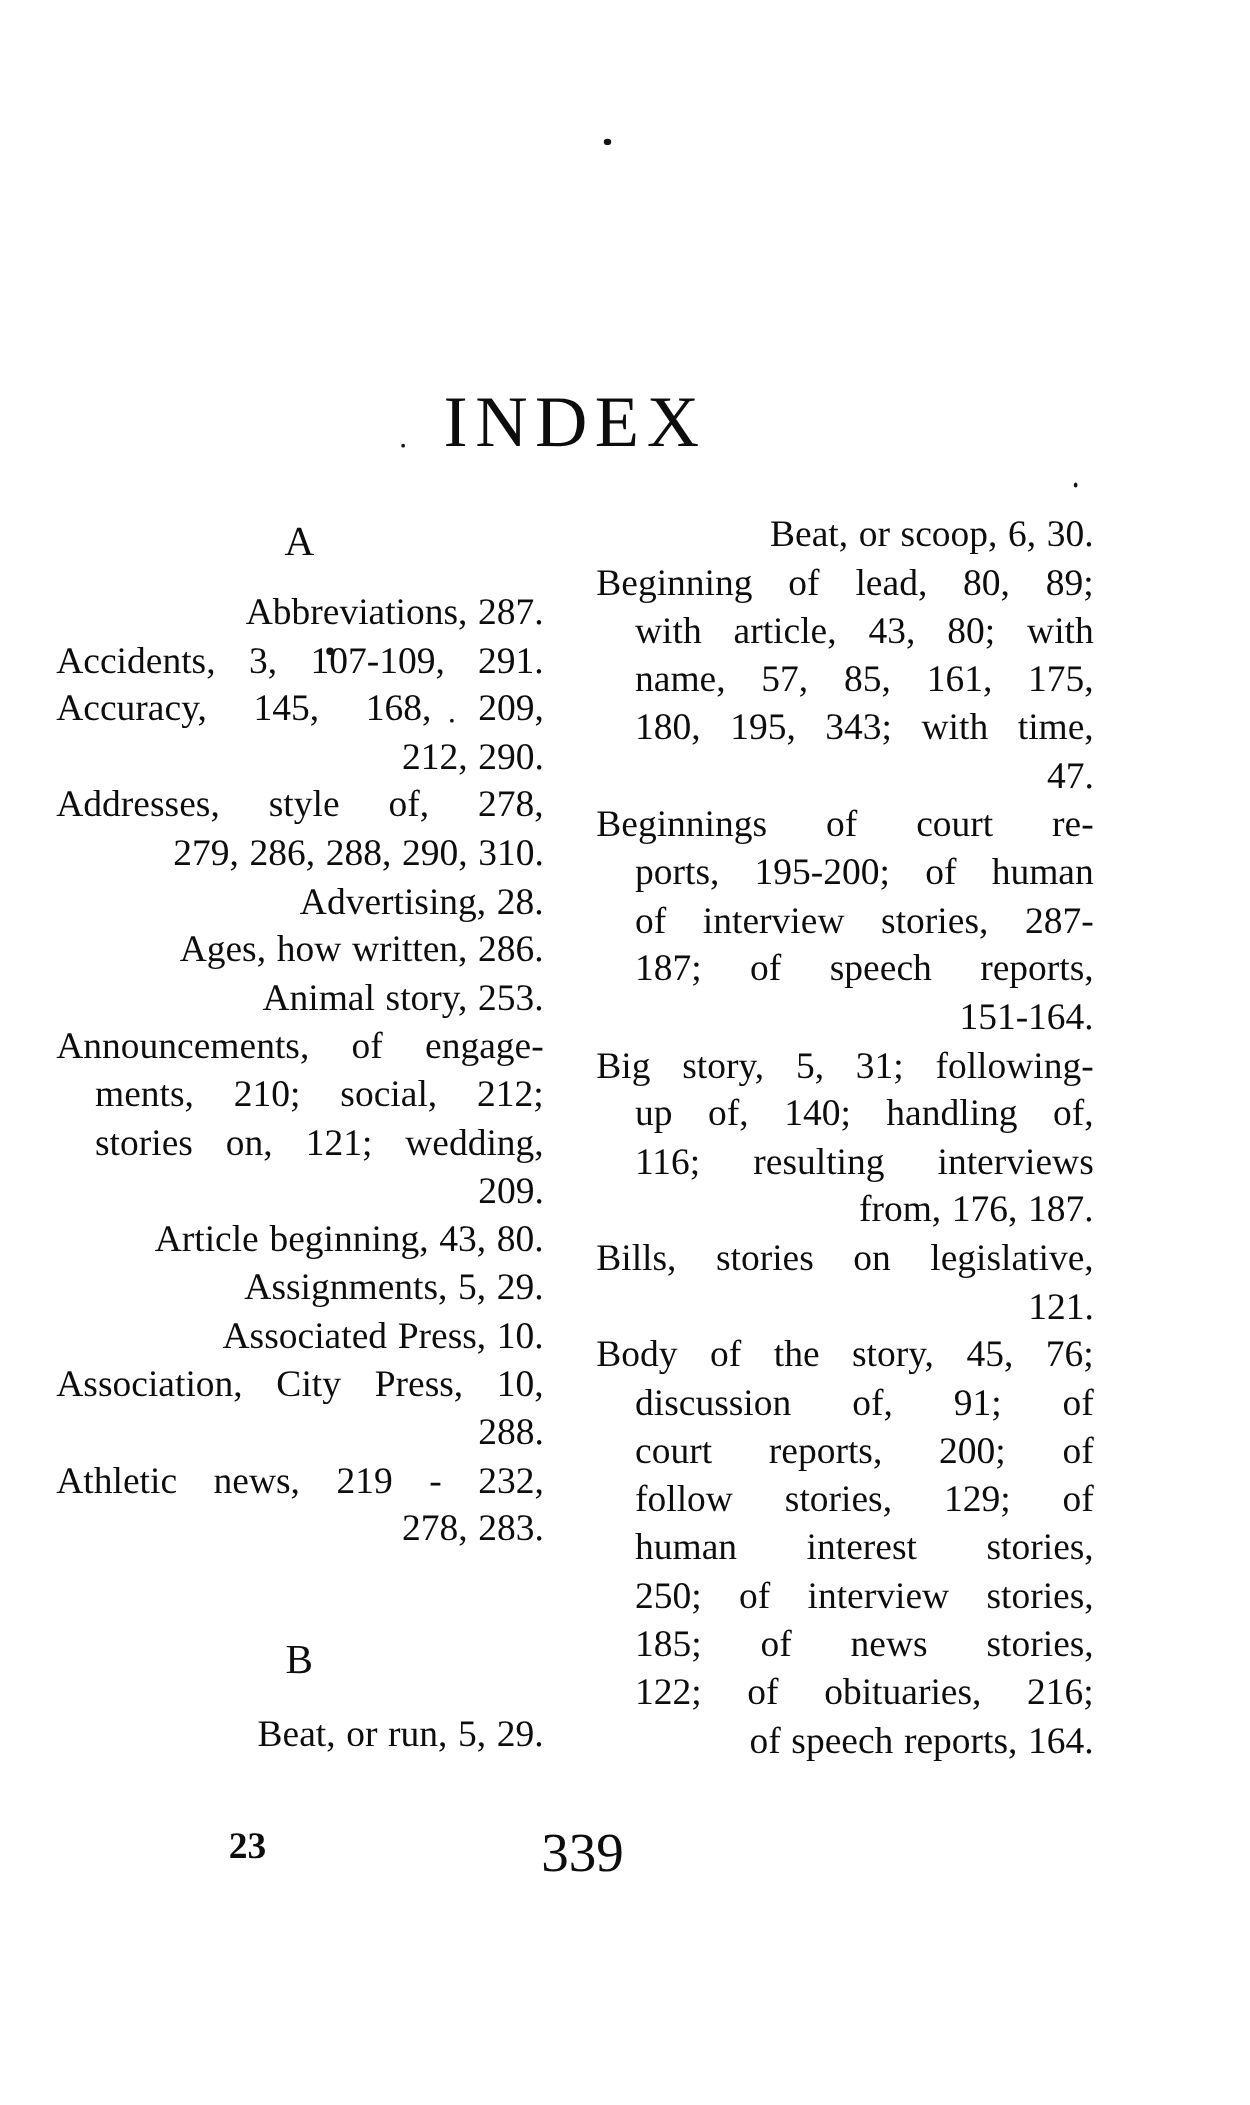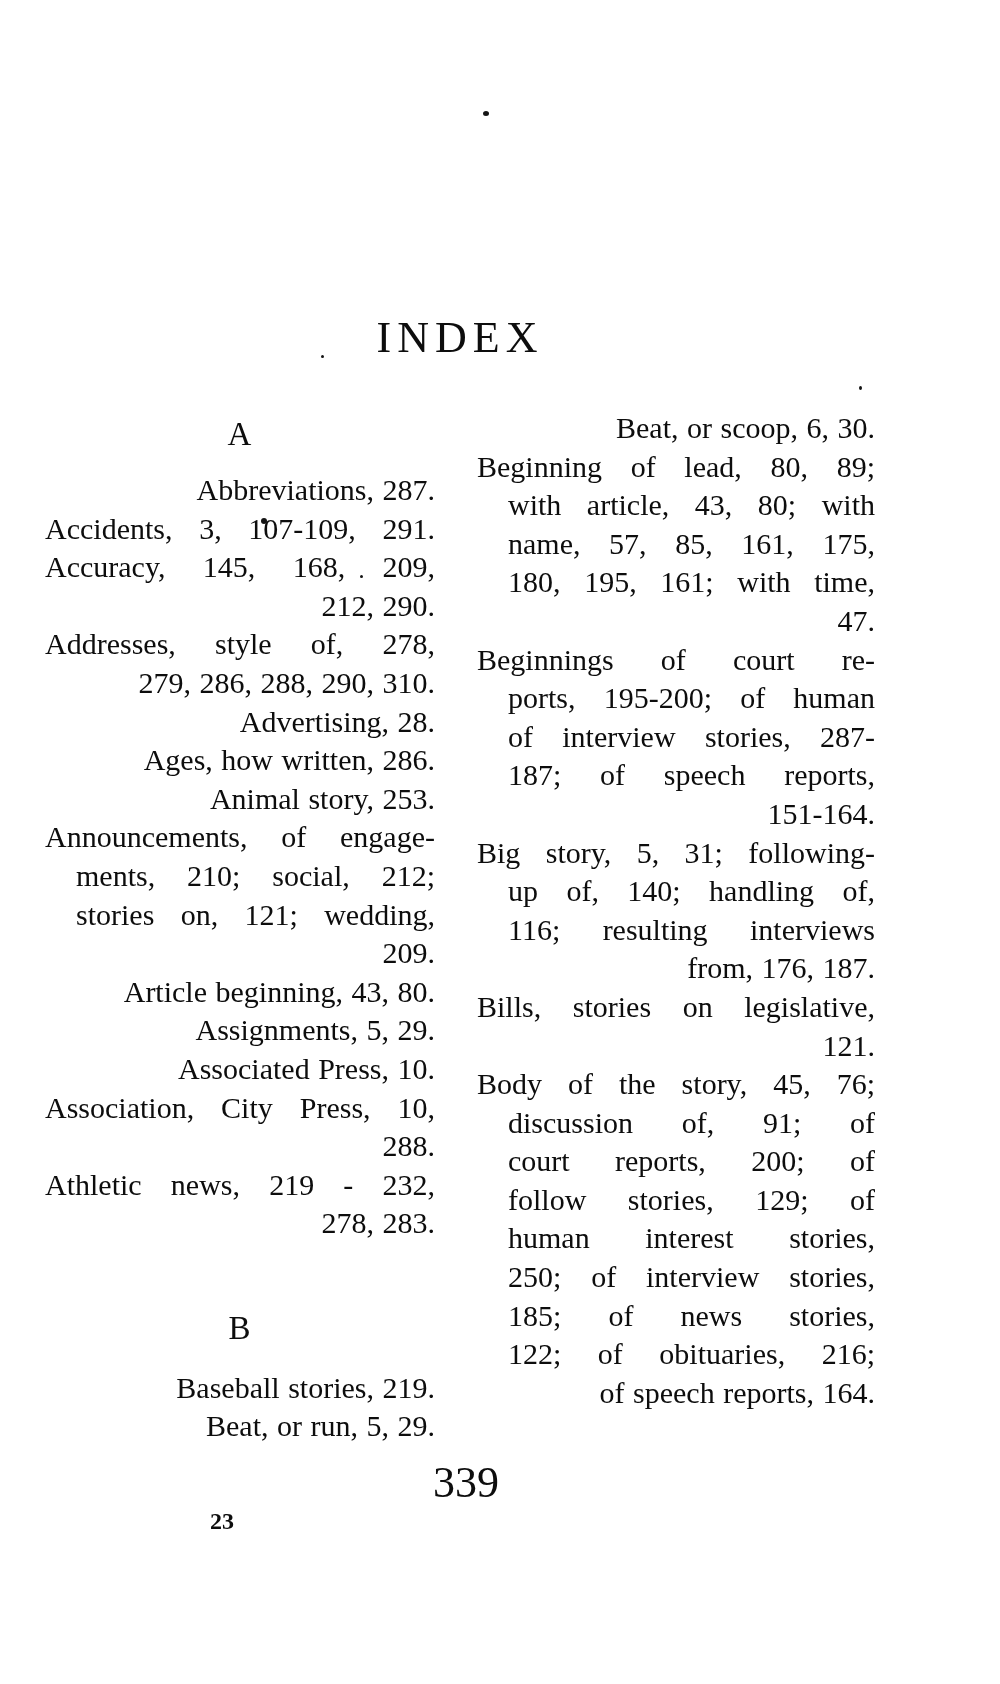--- a/index.html
+++ b/index.html
@@ -14,21 +14,21 @@
     font-family: "Liberation Serif", "DejaVu Serif", serif;
     color: #0d0d0d;
     overflow: hidden;
   }
   .page-title {
     position: absolute;
     top: 312px;
     left: 45px;
     width: 830px;
     text-align: center;
-    font-size: 44px;
+    font-size: 58px;
     line-height: 52px;
     letter-spacing: 6px;
     font-weight: normal;
   }
   .columns {
     position: absolute;
     top: 409px;
     left: 45px;
     width: 830px;
     display: flex;
@@ -54,27 +54,26 @@
     font-size: 33px;
     line-height: 38px;
     text-align: center;
     letter-spacing: 1px;
   }
   .col-left .section-heading:first-child { margin-top: 6px; margin-bottom: 18px; }
   .col-left .section-heading:not(:first-child) { margin-top: 66px; margin-bottom: 22px; }
   .signature-mark {
     position: absolute;
     top: 1458px;
-    left: 172px;
+    left: 148px;
     width: 100px;
     text-align: center;
-    font-size: 24px;
+    font-size: 30px;
     line-height: 38px;
     font-weight: bold;
-    margin-top: 44px;
   }
   .page-number {
     position: absolute;
     top: 1458px;
     left: 416px;
     width: 100px;
     text-align: center;
     font-size: 44px;
     line-height: 50px;
   }
@@ -146,35 +145,32 @@
         <div class="entry">
           <div class="line just">Association, City Press, 10,</div>
           <div class="line cont">288.</div>
         </div>
         <div class="entry">
           <div class="line just">Athletic news, 219 - 232,</div>
           <div class="line cont">278, 283.</div>
         </div>
         <div class="section-heading">B</div>
         <div class="entry">
-          <div class="line">Baseball stories, 219.</div>
-        </div>
-        <div class="entry">
           <div class="line">Beat, or run, 5, 29.</div>
         </div>
       </div>
     <div class="col-right" id="col-right">
         <div class="entry">
           <div class="line">Beat, or scoop, 6, 30.</div>
         </div>
         <div class="entry">
           <div class="line just">Beginning of lead, 80, 89;</div>
           <div class="line just cont">with article, 43, 80; with</div>
           <div class="line just cont">name, 57, 85, 161, 175,</div>
-          <div class="line just cont">180, 195, 161; with time,</div>
+          <div class="line just cont">180, 195, 343; with time,</div>
           <div class="line cont">47.</div>
         </div>
         <div class="entry">
           <div class="line just">Beginnings of court re-</div>
           <div class="line just cont">ports, 195-200; of human</div>
           <div class="line just cont">of interview stories, 287-</div>
           <div class="line just cont">187; of speech reports,</div>
           <div class="line cont">151-164.</div>
         </div>
         <div class="entry">

